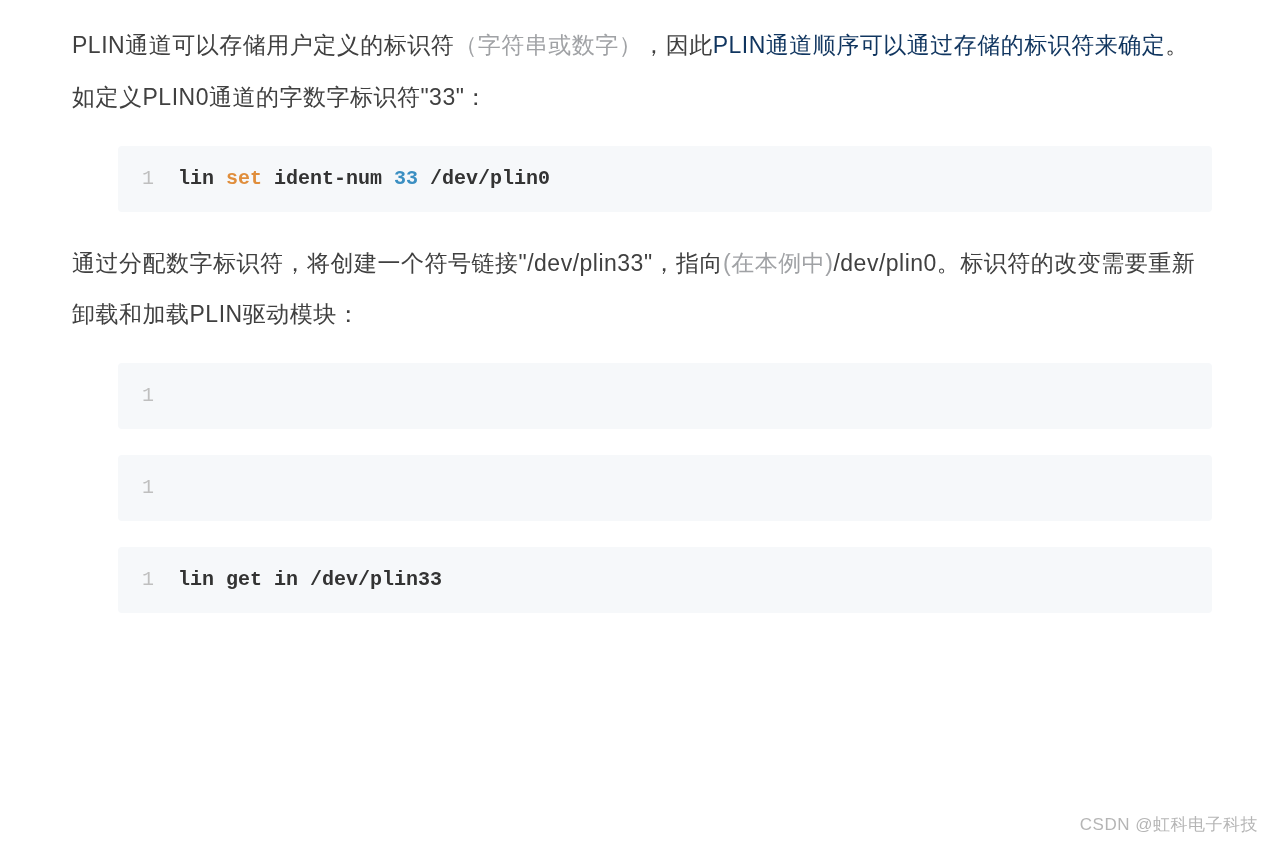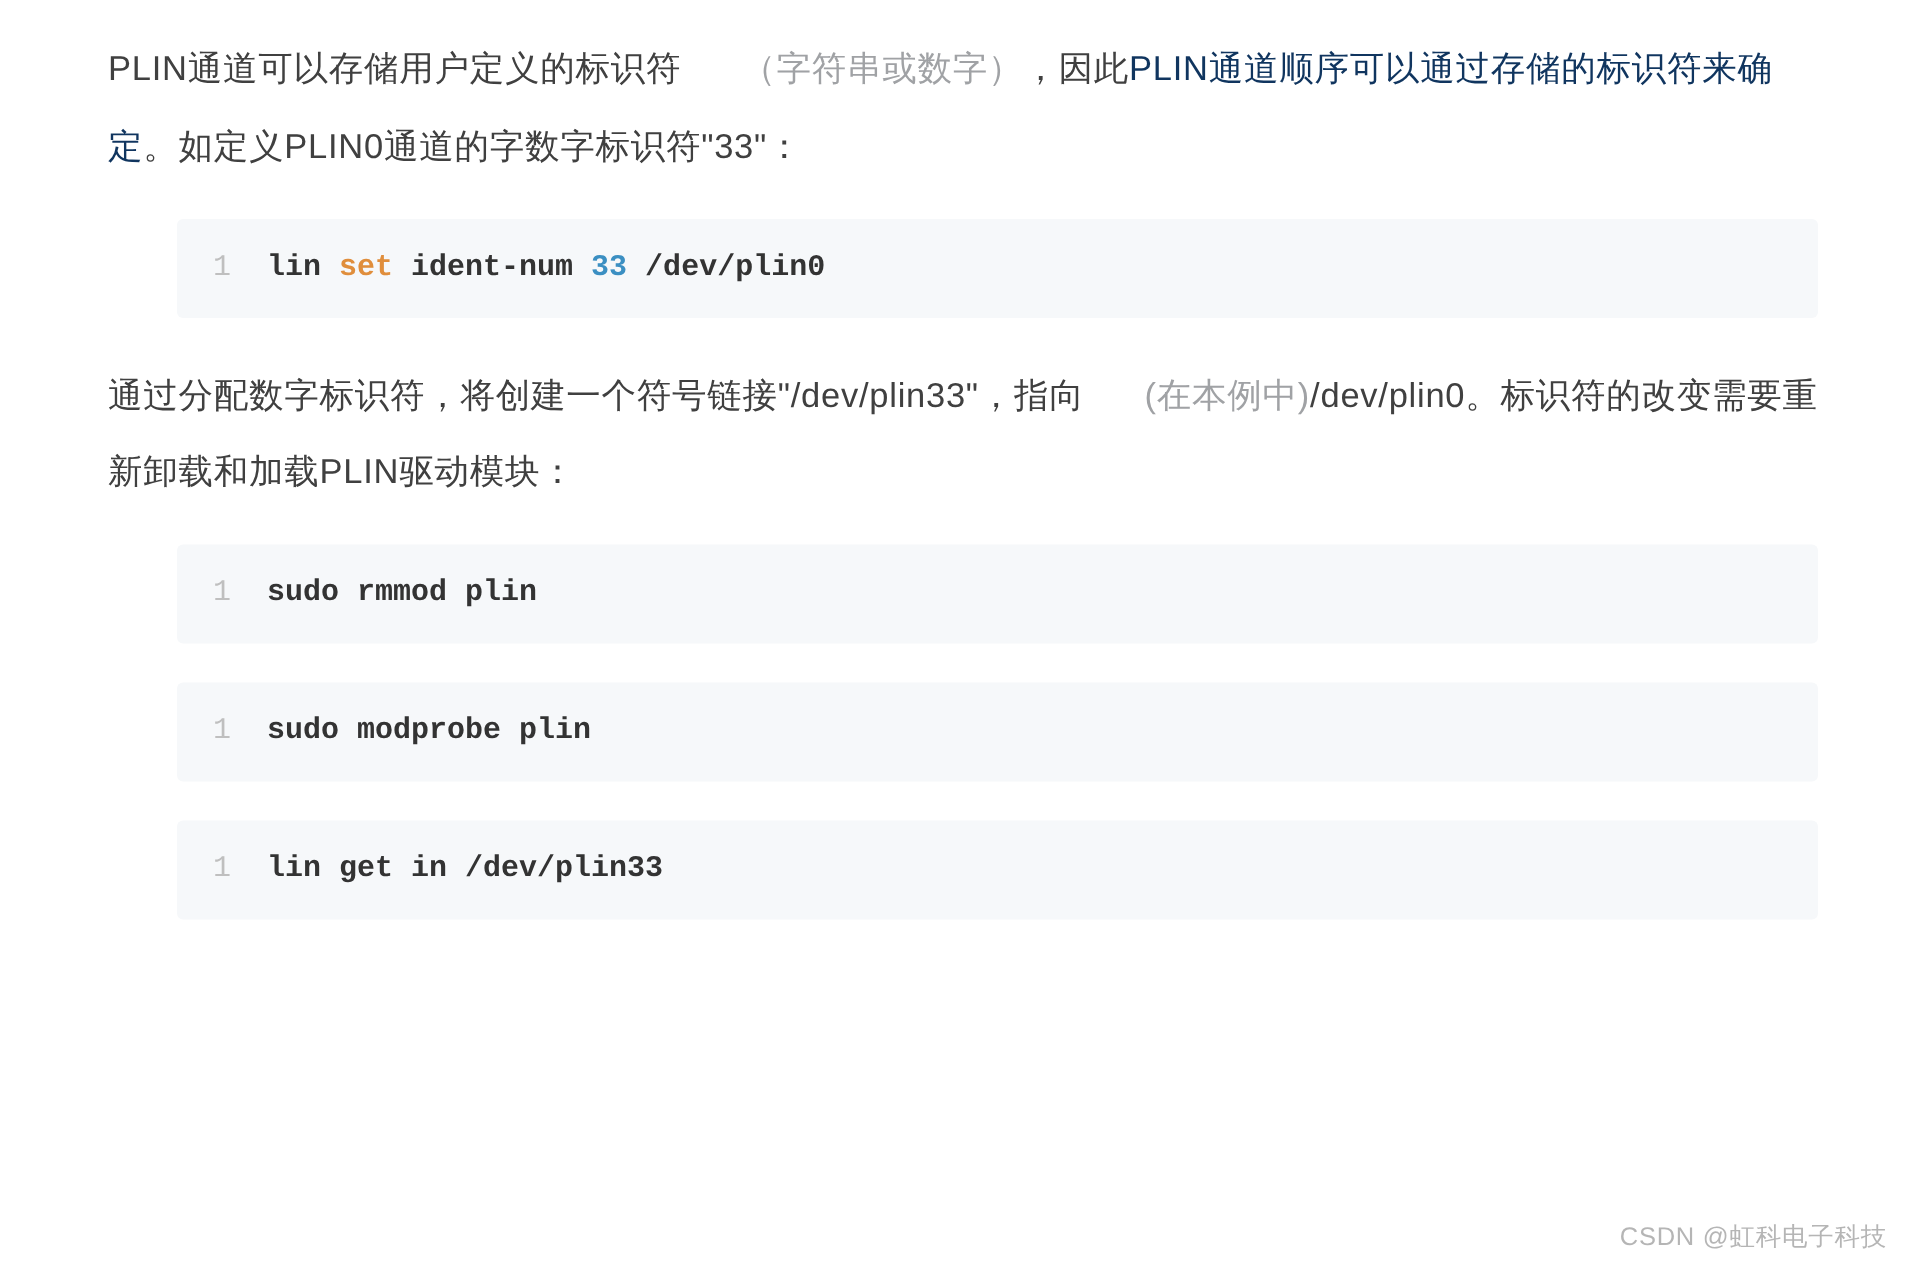--- a/index.html
+++ b/index.html
@@ -19,21 +19,20 @@
   }
   .para {
     font-size: 23px;
     line-height: 2.25;
     color: #404040;
     letter-spacing: 0.5px;
     margin: 0;
   }
   .muted {
     color: #a0a2a5;
-    margin-left: 40px;
   }
   .strong-navy {
     color: #10355f;
     font-weight: 400;
   }
   .codeblock {
     background: #f6f8fa;
     border-radius: 4px;
     margin: 22px 0 26px 46px;
     padding: 18px 24px 18px 24px;
@@ -85,26 +84,24 @@
     <span class="lineno">1</span>
     <span class="code"><span>lin </span><span class="tok-keyword">set</span><span> ident-num </span><span class="tok-number">33</span><span> /dev/plin0</span></span>
   </div>
 
   <p class="para">
     <span>通过分配数字标识符，将创建一个符号链接"/dev/plin33"，指向</span><span class="muted">(在本例中)</span><span>/dev/plin0。标识符的改变需要重新卸载和加载PLIN驱动模块：</span>
   </p>
 
   <div class="codeblock">
     <span class="lineno">1</span>
-    <span class="code">sudo rmmod plin</span>
   </div>
 
   <div class="codeblock">
     <span class="lineno">1</span>
-    <span class="code">sudo modprobe plin</span>
   </div>
 
 
   <div class="codeblock">
     <span class="lineno">1</span>
     <span class="code">lin get in /dev/plin33</span>
   </div>
 
   <div class="watermark">CSDN @虹科电子科技</div>
 </div>

